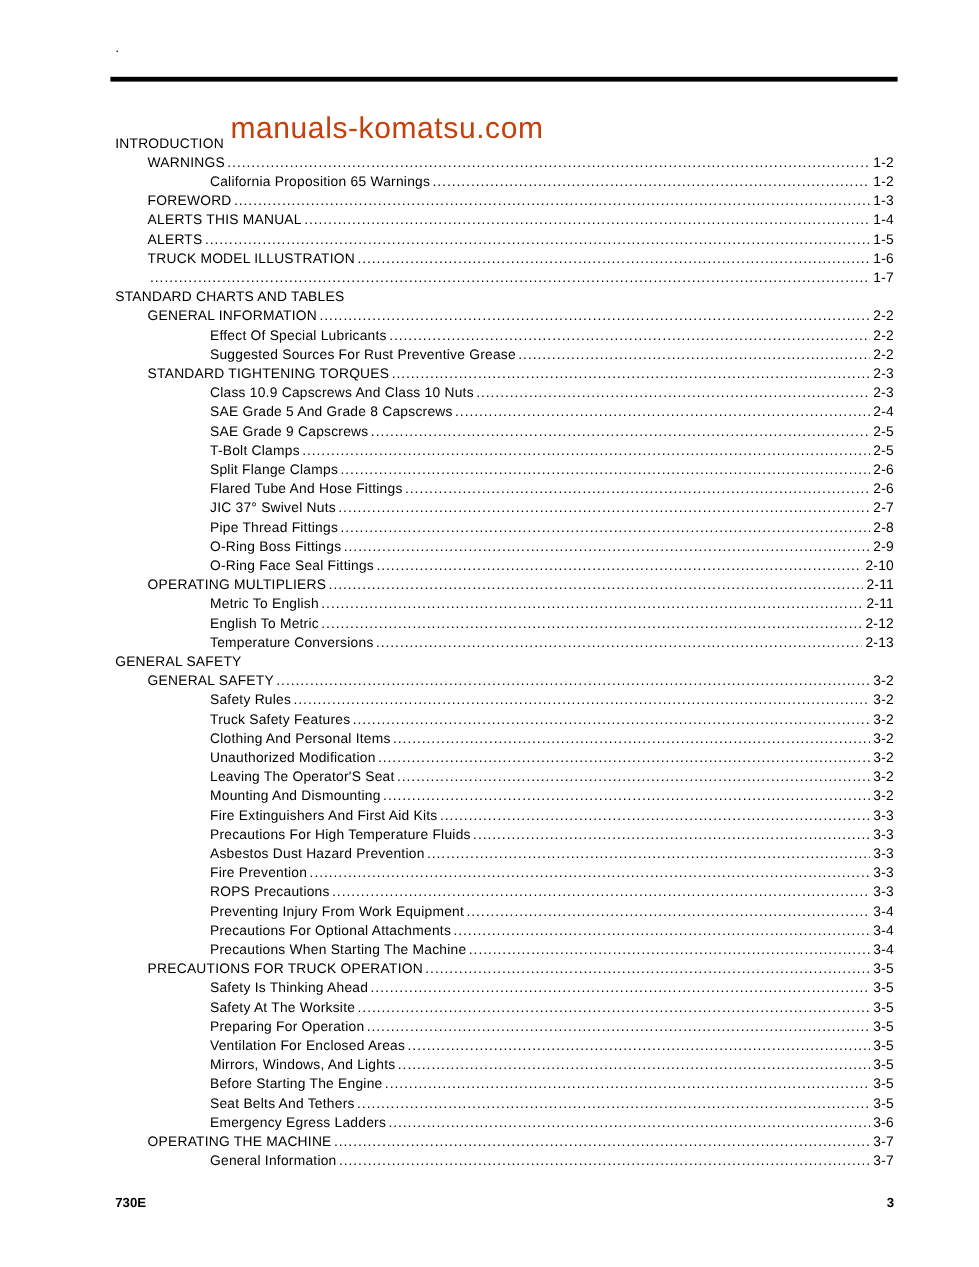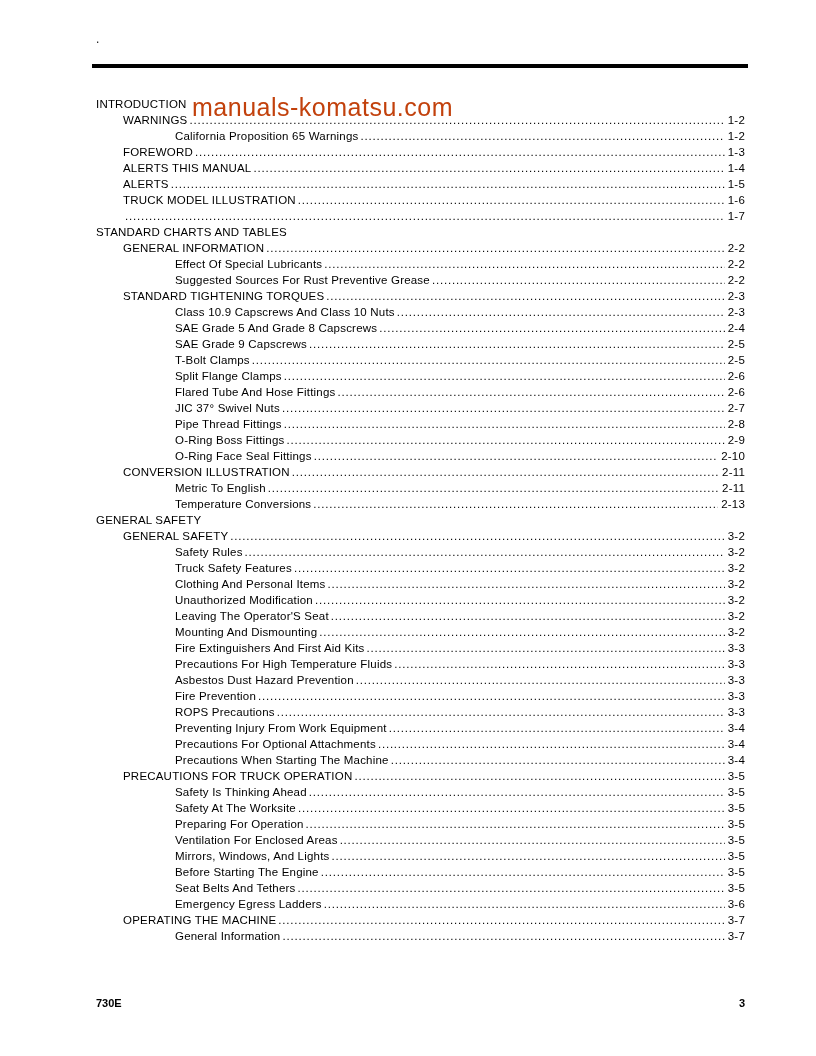--- a/index.html
+++ b/index.html
@@ -22,21 +22,21 @@
   }
   .watermark {
     position: absolute; left: 192px; top: 94px;
     font-size: 25px; line-height: 1.05;
     color: #c2410c;
     letter-spacing: 0.5px;
     z-index: 5;
     white-space: nowrap;
   }
   .toc {
-    position: absolute; left: 96px; top: 96px;
+    position: absolute; left: 96px; top: 112px;
     width: 649px;
     font-size: 11.5px;
     letter-spacing: 0.2px;
     z-index: 2;
   }
   .row {
     display: flex;
     align-items: baseline;
     height: 16px;
     line-height: 16px;
@@ -181,28 +181,33 @@
       <span class="label">O-Ring Boss Fittings</span>
       <span class="leader"></span>
       <span class="page">2-9</span>
     </div>
     <div class="row lvl2">
       <span class="label">O-Ring Face Seal Fittings</span>
       <span class="leader"></span>
       <span class="page">2-10</span>
     </div>
     <div class="row lvl1">
-      <span class="label">CONVERSION ILLUSTRATION</span>
+      <span class="label">OPERATING MULTIPLIERS</span>
       <span class="leader"></span>
       <span class="page">2-11</span>
     </div>
     <div class="row lvl2">
       <span class="label">Metric To English</span>
       <span class="leader"></span>
       <span class="page">2-11</span>
+    </div>
+    <div class="row lvl2">
+      <span class="label">English To Metric</span>
+      <span class="leader"></span>
+      <span class="page">2-12</span>
     </div>
     <div class="row lvl2">
       <span class="label">Temperature Conversions</span>
       <span class="leader"></span>
       <span class="page">2-13</span>
     </div>
     <div class="row lvl0">
       <span class="label">GENERAL SAFETY</span>
     </div>
     <div class="row lvl1">

